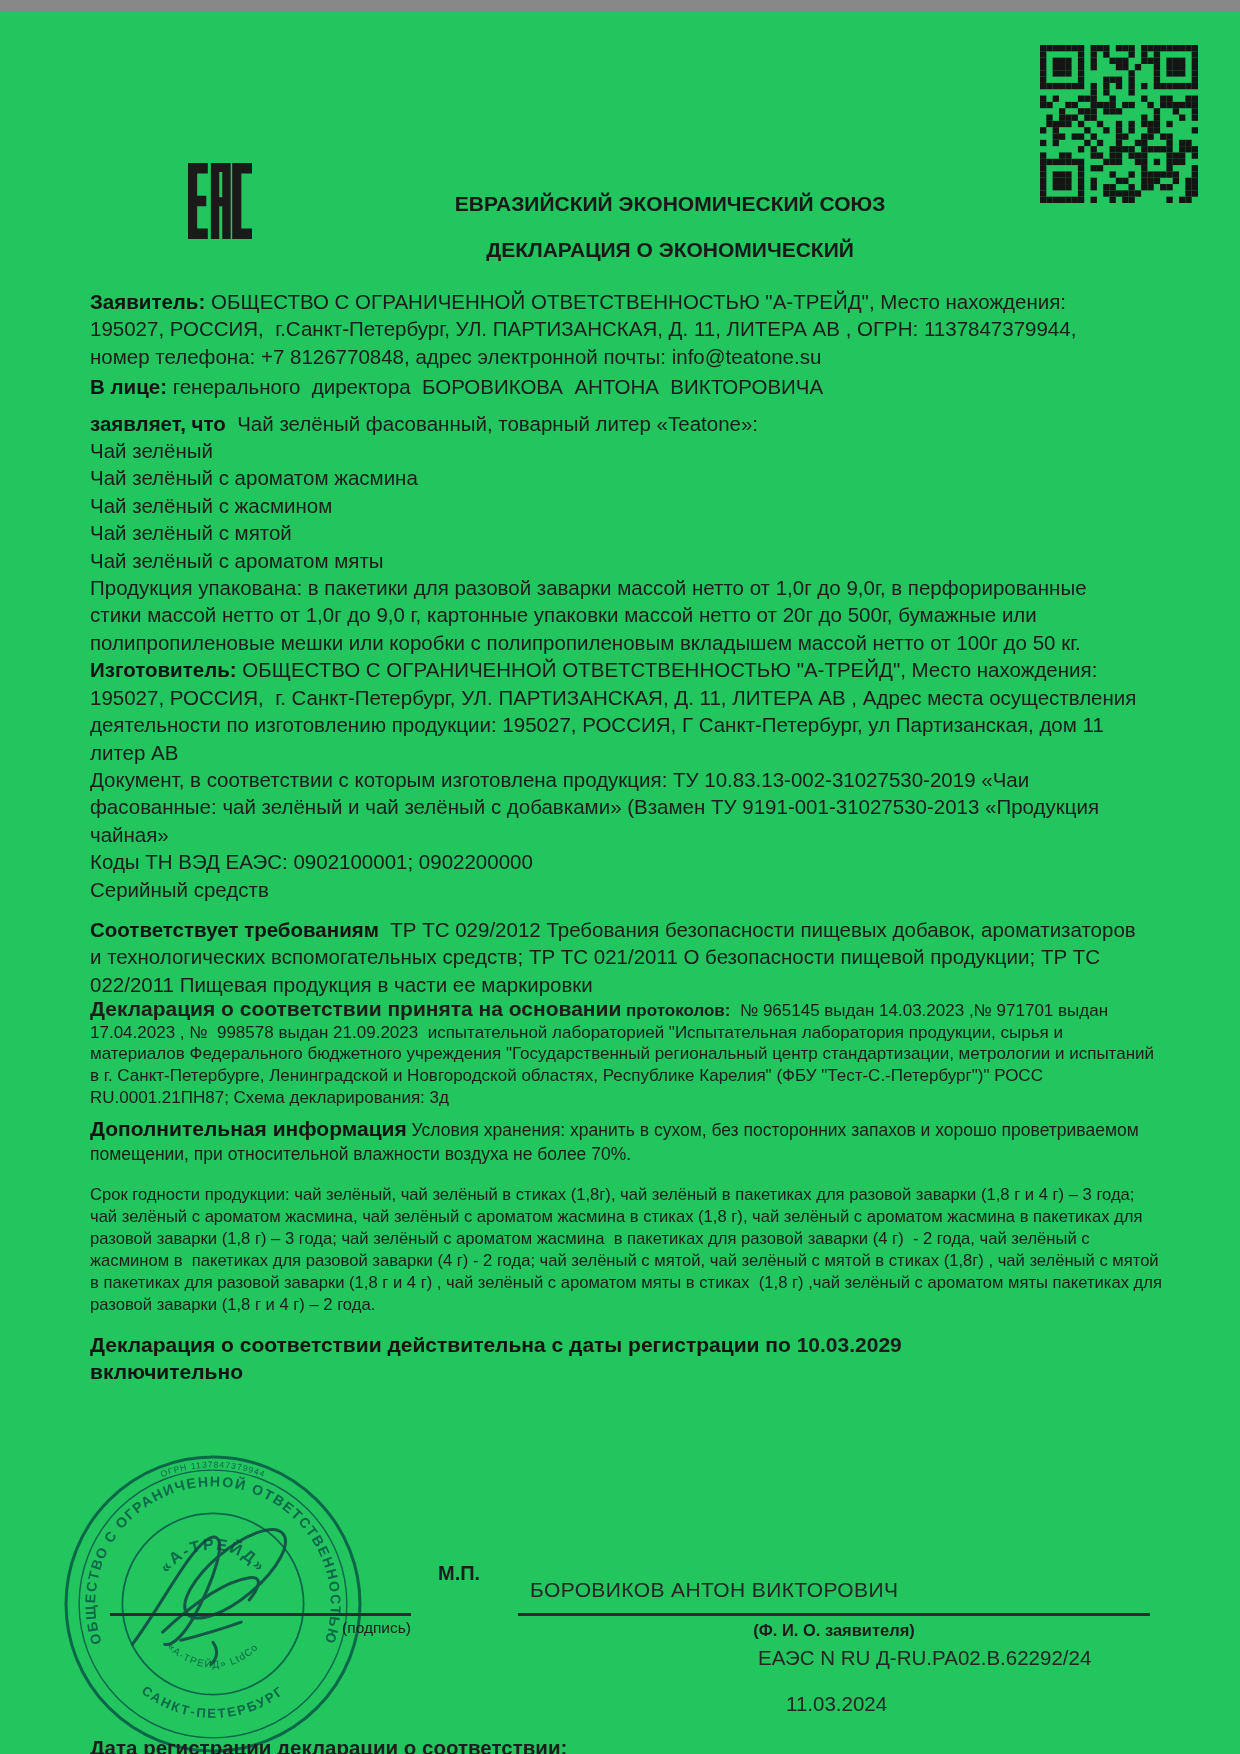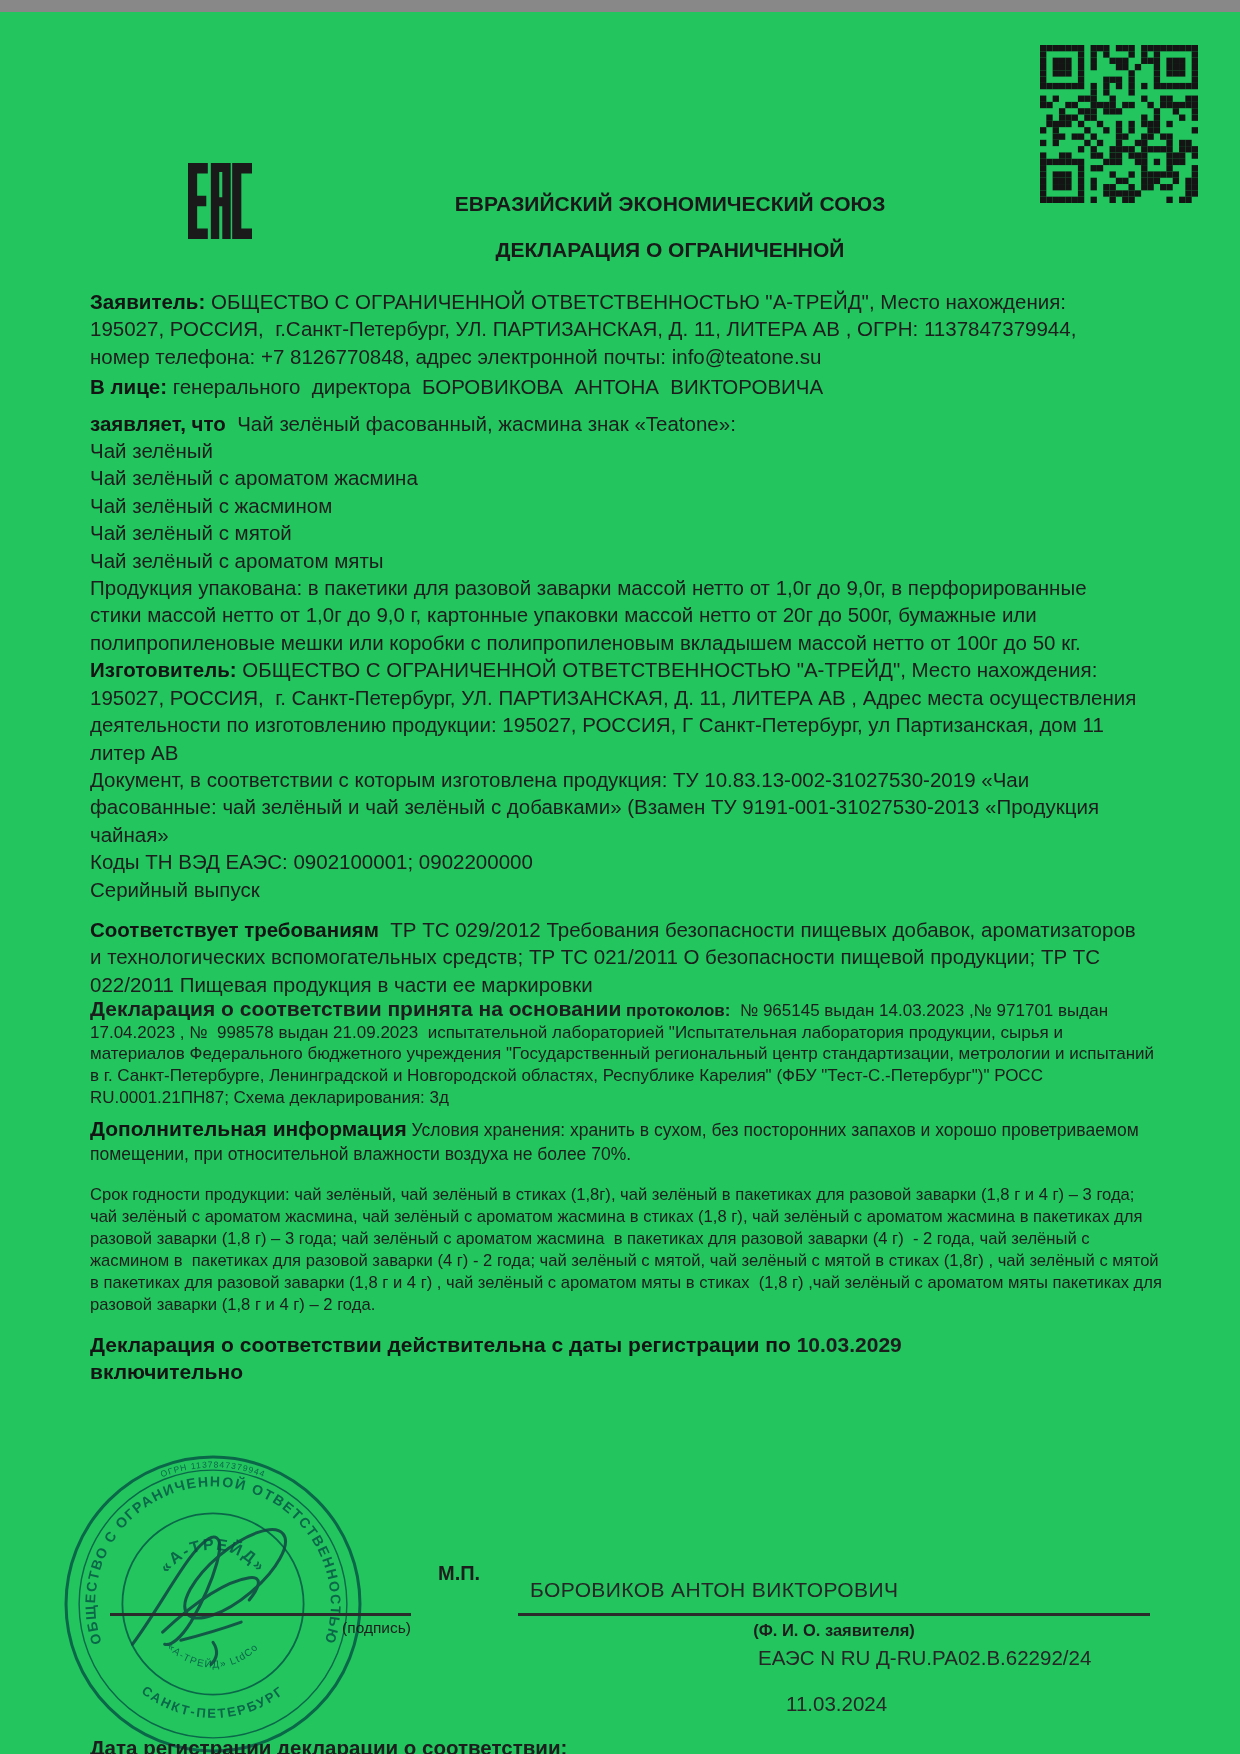--- a/index.html
+++ b/index.html
@@ -365,36 +365,36 @@
           <rect x="69.52" y="151.68" width="6.32" height="6.32"></rect>
           <rect x="82.16" y="151.68" width="6.32" height="6.32"></rect>
           <rect x="88.48" y="151.68" width="6.32" height="6.32"></rect>
           <rect x="126.40" y="151.68" width="6.32" height="6.32"></rect>
           <rect x="139.04" y="151.68" width="6.32" height="6.32"></rect>
           <rect x="145.36" y="151.68" width="6.32" height="6.32"></rect>
         </g>
       </svg></div>
 
   <div class="t1">ЕВРАЗИЙСКИЙ ЭКОНОМИЧЕСКИЙ СОЮЗ</div>
-  <div class="t2">ДЕКЛАРАЦИЯ О ОГРАНИЧЕННОЙ</div>
+  <div class="t2">ДЕКЛАРАЦИЯ О ЭКОНОМИЧЕСКИЙ</div>
 
   <div class="content">
     <p class="p"><span class="b">Заявитель:</span><span> ОБЩЕСТВО С ОГРАНИЧЕННОЙ ОТВЕТСТВЕННОСТЬЮ "А-ТРЕЙД", Место нахождения: 195027, РОССИЯ,  г.Санкт-Петербург, УЛ. ПАРТИЗАНСКАЯ, Д. 11, ЛИТЕРА АВ , ОГРН: 1137847379944, номер телефона: +7 8126770848, адрес электронной почты: info@teatone.su</span></p>
     <p class="p mt1"><span class="b">В лице:</span><span> генерального  директора  БОРОВИКОВА  АНТОНА  ВИКТОРОВИЧА</span></p>
-    <p class="p mt2"><span class="b">заявляет, что</span><span>  Чай зелёный фасованный, жасмина знак «Teatone»:</span></p>
+    <p class="p mt2"><span class="b">заявляет, что</span><span>  Чай зелёный фасованный, товарный литер «Teatone»:</span></p>
     <div class="p">Чай зелёный</div>
     <div class="p">Чай зелёный с ароматом жасмина</div>
     <div class="p">Чай зелёный с жасмином</div>
     <div class="p">Чай зелёный с мятой</div>
     <div class="p">Чай зелёный с ароматом мяты</div>
     <p class="p">Продукция упакована: в пакетики для разовой заварки массой нетто от 1,0г до 9,0г, в перфорированные стики массой нетто от 1,0г до 9,0 г, картонные упаковки массой нетто от 20г до 500г, бумажные или полипропиленовые мешки или коробки с полипропиленовым вкладышем массой нетто от 100г до 50 кг.</p>
     <p class="p"><span class="b">Изготовитель:</span><span> ОБЩЕСТВО С ОГРАНИЧЕННОЙ ОТВЕТСТВЕННОСТЬЮ "А-ТРЕЙД", Место нахождения: 195027, РОССИЯ,  г. Санкт-Петербург, УЛ. ПАРТИЗАНСКАЯ, Д. 11, ЛИТЕРА АВ , Адрес места осуществления деятельности по изготовлению продукции: 195027, РОССИЯ, Г Санкт-Петербург, ул Партизанская, дом 11 литер АВ</span></p>
     <p class="p">Документ, в соответствии с которым изготовлена продукция: ТУ 10.83.13-002-31027530-2019 «Чаи фасованные: чай зелёный и чай зелёный с добавками» (Взамен ТУ 9191-001-31027530-2013 «Продукция чайная»</p>
     <div class="p">Коды ТН ВЭД ЕАЭС: 0902100001; 0902200000</div>
-    <div class="p">Серийный выпуск</div>
+    <div class="p">Серийный средств</div>
     <p class="p mt3"><span class="b">Соответствует требованиям</span><span>  ТР ТС 029/2012 Требования безопасности пищевых добавок, ароматизаторов и технологических вспомогательных средств; ТР ТС 021/2011 О безопасности пищевой продукции; ТР ТС 022/2011 Пищевая продукция в части ее маркировки</span></p>
     <p class="small basis"><span class="b1">Декларация о соответствии принята на основании</span><span class="b2"> протоколов:</span><span>  № 965145 выдан 14.03.2023 ,№ 971701 выдан 17.04.2023 , №  998578 выдан 21.09.2023  испытательной лабораторией "Испытательная лаборатория продукции, сырья и материалов Федерального бюджетного учреждения "Государственный региональный центр стандартизации, метрологии и испытаний в г. Санкт-Петербурге, Ленинградской и Новгородской областях, Республике Карелия" (ФБУ "Тест-С.-Петербург")" РОСС RU.0001.21ПН87; Схема декларирования: 3д</span></p>
     <p class="uslovia"><span class="b">Дополнительная информация</span><span> Условия хранения: хранить в сухом, без посторонних запахов и хорошо проветриваемом помещении, при относительной влажности воздуха не более 70%.</span></p>
     <p class="srok">Срок годности продукции: чай зелёный, чай зелёный в стиках (1,8г), чай зелёный в пакетиках для разовой заварки (1,8 г и 4 г) – 3 года; чай зелёный с ароматом жасмина, чай зелёный с ароматом жасмина в стиках (1,8 г), чай зелёный с ароматом жасмина в пакетиках для разовой заварки (1,8 г) – 3 года; чай зелёный с ароматом жасмина  в пакетиках для разовой заварки (4 г)  - 2 года, чай зелёный с жасмином в  пакетиках для разовой заварки (4 г) - 2 года; чай зелёный с мятой, чай зелёный с мятой в стиках (1,8г) , чай зелёный с мятой в пакетиках для разовой заварки (1,8 г и 4 г) , чай зелёный с ароматом мяты в стиках  (1,8 г) ,чай зелёный с ароматом мяты пакетиках для разовой заварки (1,8 г и 4 г) – 2 года.</p>
     <p class="validity"><span>Декларация о соответствии действительна с даты регистрации по</span><span class="date"> 10.03.2029</span><br><span>включительно</span></p>
   </div>
 
   <svg class="stamp" viewBox="0 0 300 300" aria-hidden="true">
     <defs>
       <path id="arcTinyTop" d="M 23,199 A 136,136 0 1 1 277,199"></path>

